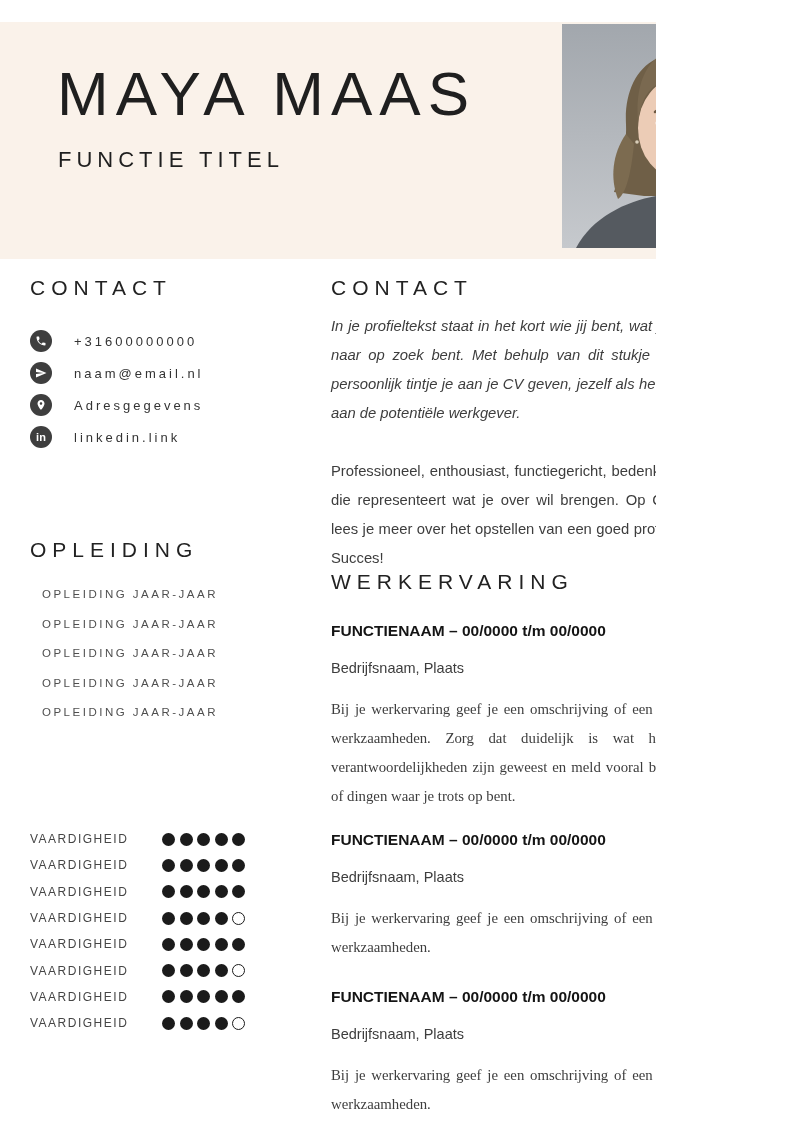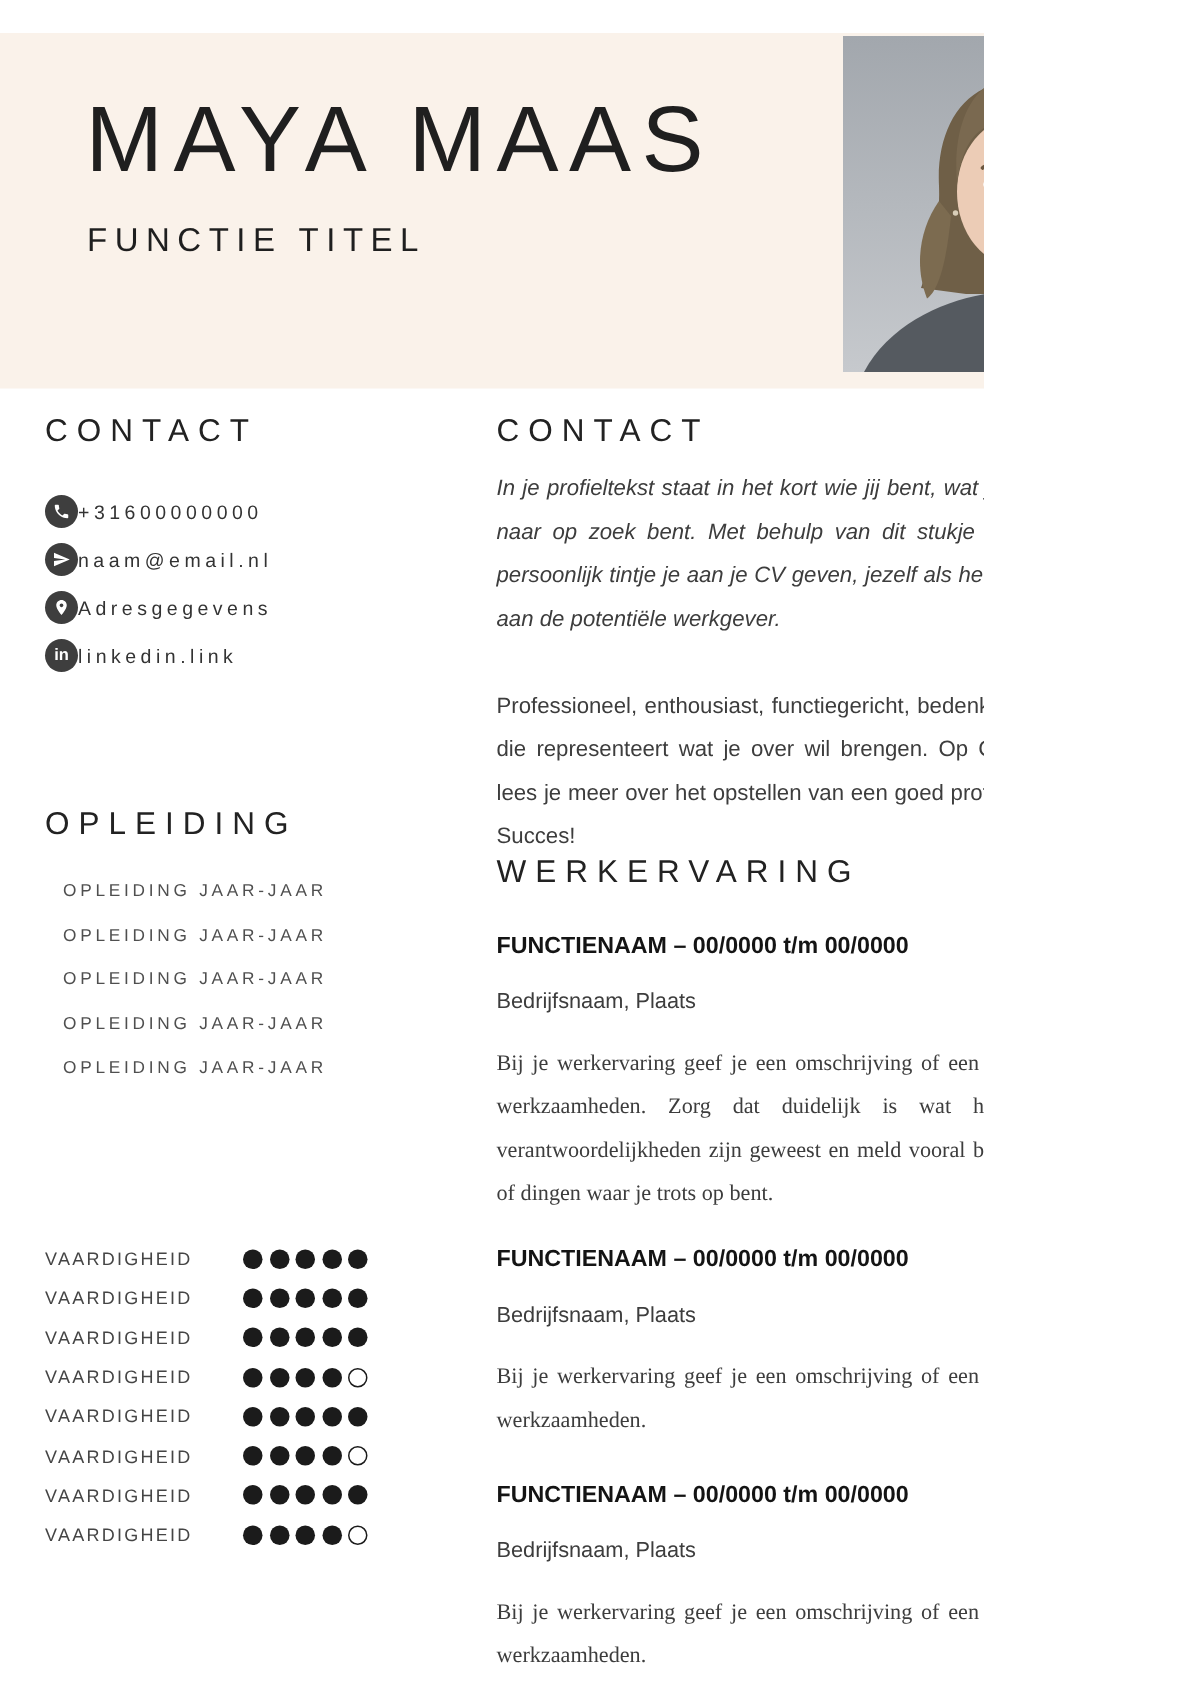--- a/index.html
+++ b/index.html
@@ -52,21 +52,21 @@
     font-size: 21px;
     font-weight: 500;
     letter-spacing: 6px;
     color: #222222;
     white-space: nowrap;
   }
 
   
   .contact { position: absolute; left: 30px; top: 276px; width: 280px; }
   .contact-list { margin-top: 30px; display: flex; flex-direction: column; gap: 10px; }
-  .contact-row { display: flex; align-items: center; height: 22px; }
+  .contact-row { display: flex; align-items: center; gap: 22px; height: 22px; }
   .icon-circle {
     width: 22px; height: 22px; border-radius: 50%;
     background: #3e3e3e; flex: none;
     display: flex; align-items: center; justify-content: center;
   }
   .icon-circle svg { width: 12px; height: 12px; fill: #ffffff; }
   .icon-circle .in-txt {
     color: #ffffff; font-size: 11px; font-weight: 700; line-height: 1;
     font-family: "Liberation Sans", sans-serif;
   }

